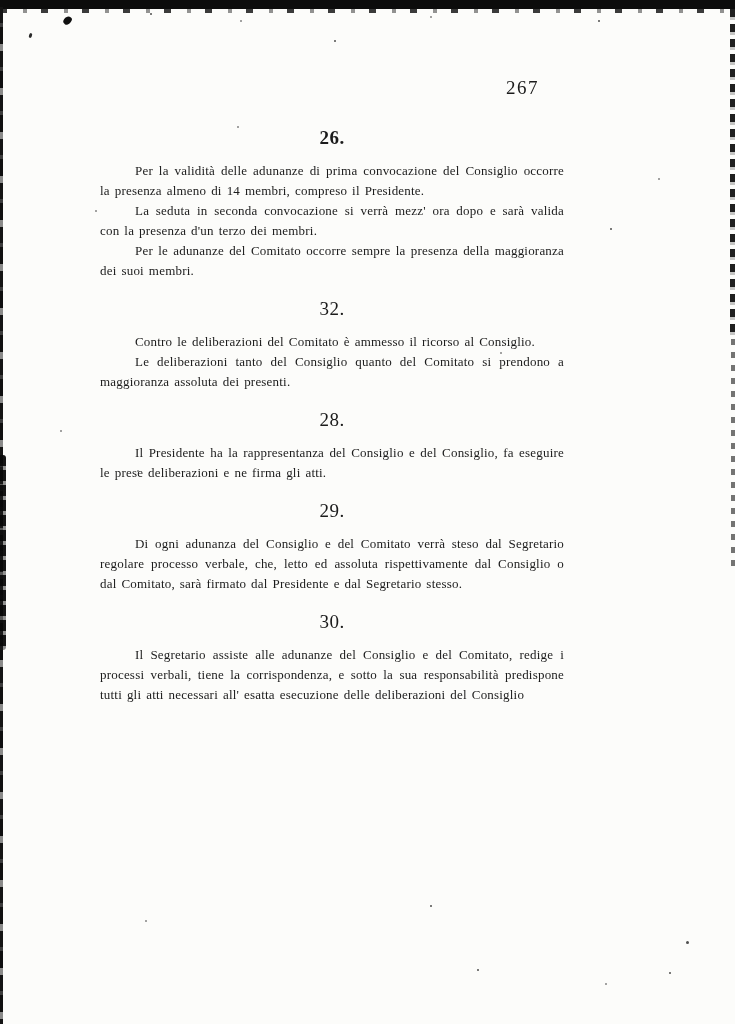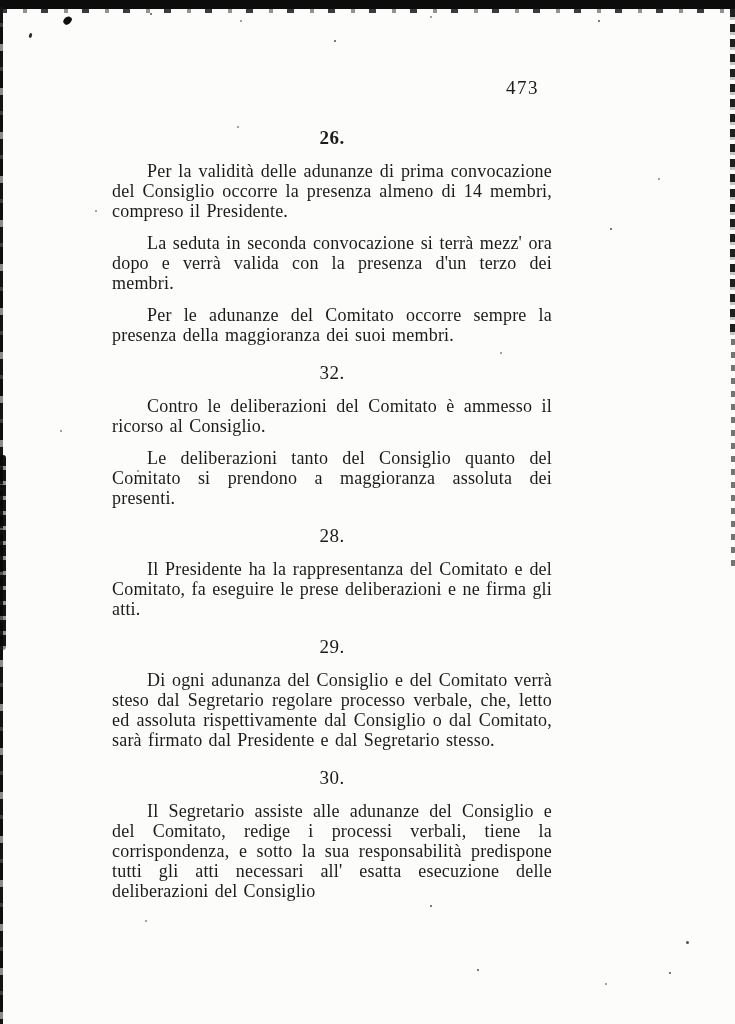--- a/index.html
+++ b/index.html
@@ -30,23 +30,23 @@
   .artnum {
     margin: 18px 0 13px 0;
     font-size: 19px;
     font-weight: normal;
     text-align: center;
     line-height: 20px;
     letter-spacing: 0.5px;
   }
   .artnum.first { margin-top: 0; font-weight: bold; }
   .content p {
-    margin: 12px;
+    margin: 0;
     text-indent: 35px;
-    font-size: 18px;
+    font-size: 13px;
     line-height: 20px;
     text-align: justify;
     word-spacing: 1.5px;
     letter-spacing: 0.2px;
   }
   
   .edge-top {
     position: absolute; top: 0; left: 0;
     width: 735px; height: 9px;
     background: #0c0c0c;
@@ -135,35 +135,35 @@
   <i class="speck s1" style="left:60px;  top:430px;"></i>
   <i class="speck s1" style="left:137px; top:470px;"></i>
   <i class="speck s1" style="left:234px; top:677px;"></i>
   <i class="speck" style="left:430px; top:905px;"></i>
   <i class="speck s1" style="left:145px; top:920px;"></i>
   <i class="speck s3" style="left:686px; top:941px;"></i>
   <i class="speck" style="left:669px; top:972px;"></i>
   <i class="speck s1" style="left:605px; top:983px;"></i>
   <i class="speck" style="left:477px; top:969px;"></i>
 
-  <div class="pageno">473</div>
+  <div class="pageno">267</div>
 
   <div class="content">
 
     <h2 class="artnum first">26.</h2>
     <p>Per la validità delle adunanze di prima convocazione del Consiglio occorre la presenza almeno di 14 membri, compreso il Presidente.</p>
-    <p>La seduta in seconda convocazione si terrà mezz' ora dopo e verrà valida con la presenza d'un terzo dei membri.</p>
+    <p>La seduta in seconda convocazione si verrà mezz' ora dopo e sarà valida con la presenza d'un terzo dei membri.</p>
     <p>Per le adunanze del Comitato occorre sempre la presenza della maggioranza dei suoi membri.</p>
 
     <h2 class="artnum">32.</h2>
     <p>Contro le deliberazioni del Comitato è ammesso il ricorso al Consiglio.</p>
     <p>Le deliberazioni tanto del Consiglio quanto del Comitato si prendono a maggioranza assoluta dei presenti.</p>
 
     <h2 class="artnum">28.</h2>
-    <p>Il Presidente ha la rappresentanza del Comitato e del Comitato, fa eseguire le prese deliberazioni e ne firma gli atti.</p>
+    <p>Il Presidente ha la rappresentanza del Consiglio e del Consiglio, fa eseguire le prese deliberazioni e ne firma gli atti.</p>
 
     <h2 class="artnum">29.</h2>
     <p>Di ogni adunanza del Consiglio e del Comitato verrà steso dal Segretario regolare processo verbale, che, letto ed assoluta rispettivamente dal Consiglio o dal Comitato, sarà firmato dal Presidente e dal Segretario stesso.</p>
 
     <h2 class="artnum">30.</h2>
     <p>Il Segretario assiste alle adunanze del Consiglio e del Comitato, redige i processi verbali, tiene la corrispondenza, e sotto la sua responsabilità predispone tutti gli atti necessari all' esatta esecuzione delle deliberazioni del Consiglio</p>
 
   </div>
 </div>
 

